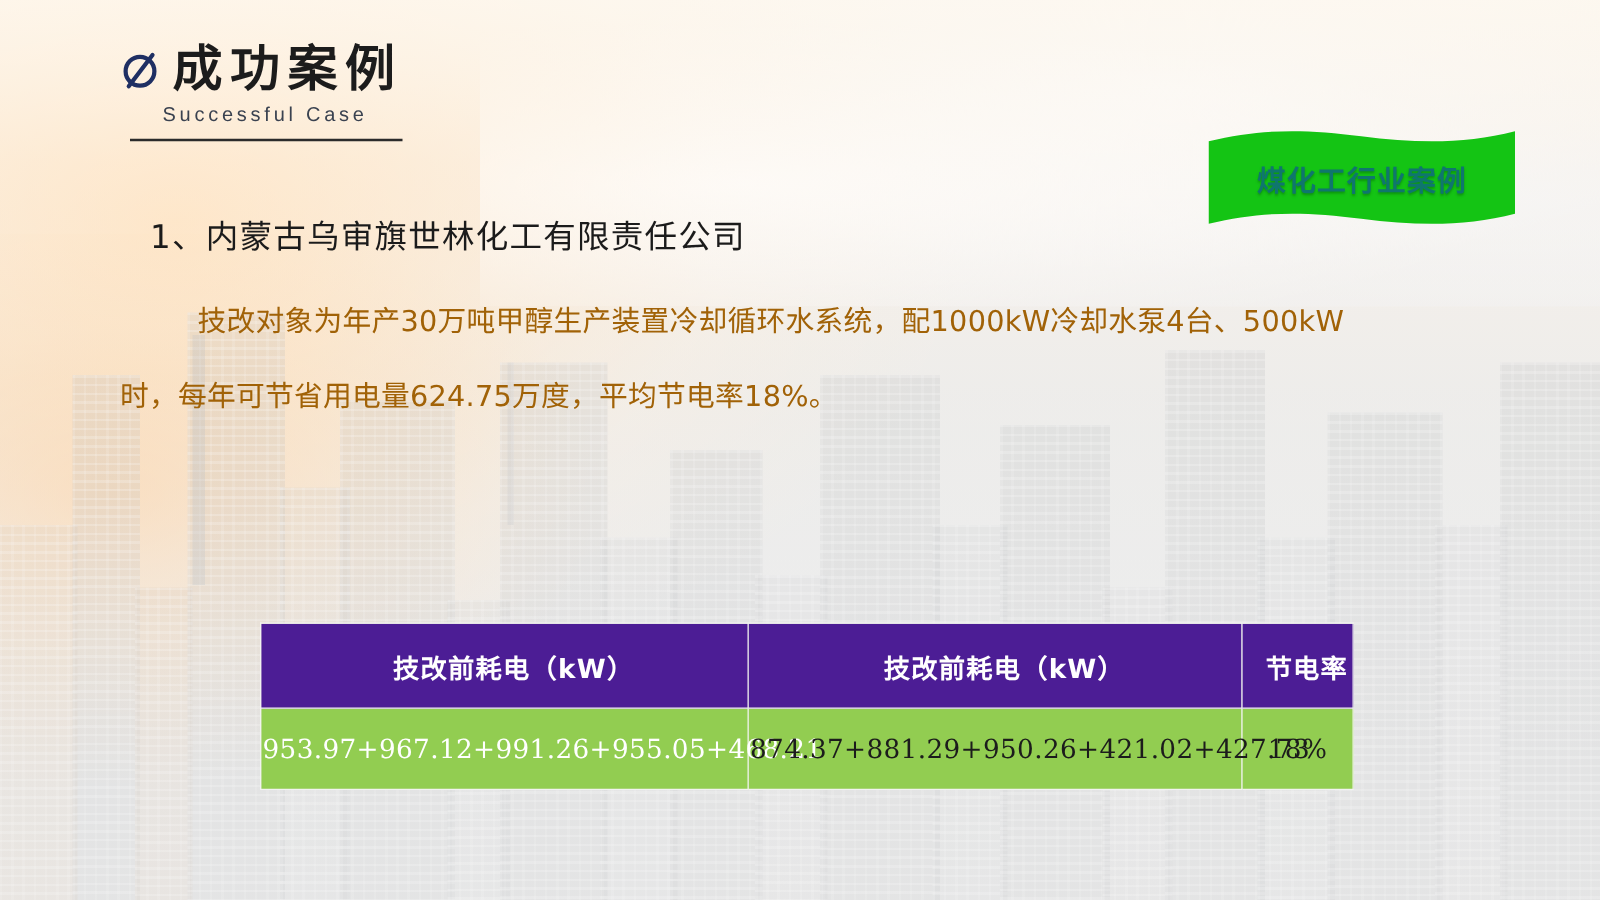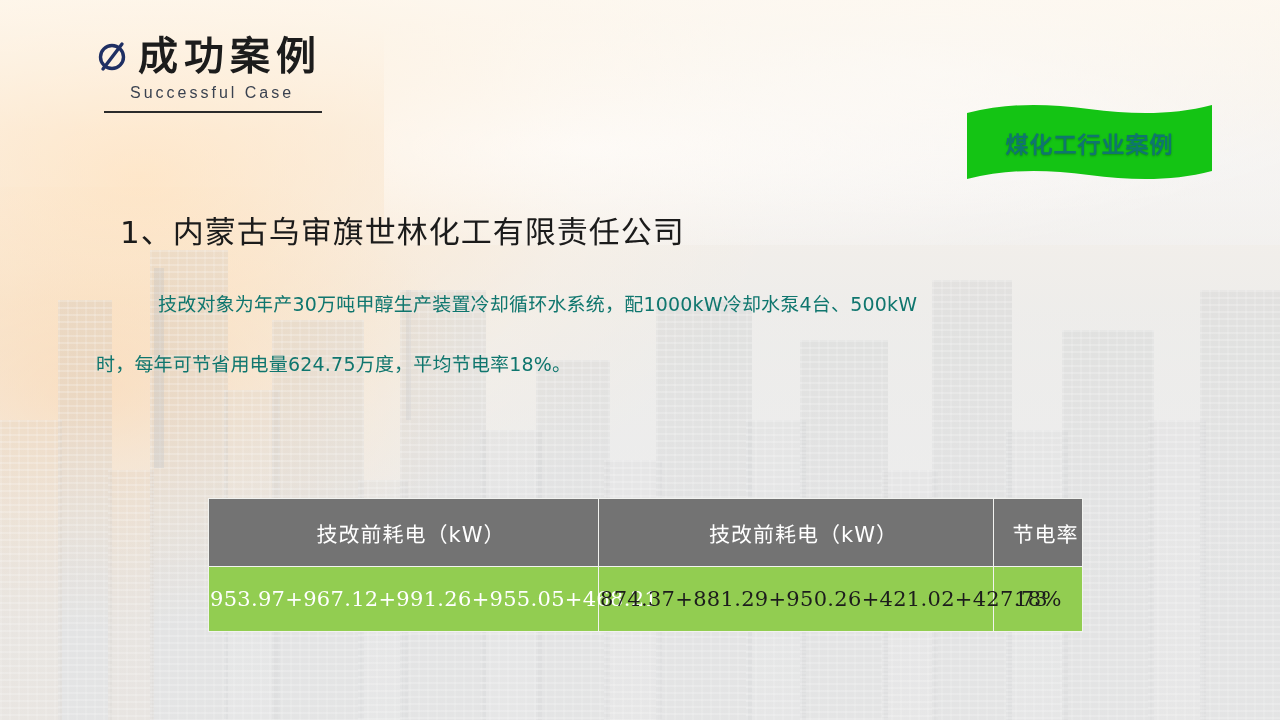--- a/index.html
+++ b/index.html
@@ -85,42 +85,42 @@
     font-family:"DejaVu Sans","Liberation Sans",sans-serif;
     font-size:23px;font-weight:700;color:#0f766e;letter-spacing:1px;
     text-shadow:0 1px 2px rgba(0,60,0,.35);
     white-space:nowrap;pointer-events:none;
   }
 
   
   .body-copy{position:absolute;left:96px;top:172px;width:1100px;}
   .case-title{
     font-family:"DejaVu Sans","Liberation Sans",sans-serif;
-    font-size:31px;color:#1b1b1b;letter-spacing:1px;padding-left:24px;
-    line-height:1.4;white-space:nowrap;margin-top:39px;
+    font-size:26px;color:#1b1b1b;letter-spacing:1px;padding-left:24px;
+    line-height:1.4;white-space:nowrap;
   }
   .para{margin-top:20px;}
   .para-line{
     font-family:"DejaVu Sans","Liberation Sans",sans-serif;
-    font-size:19px;color:#0f766e;line-height:60px;height:60px;
+    font-size:23px;color:#a16207;line-height:60px;height:60px;
     white-space:nowrap;letter-spacing:.2px;
   }
   .para-line.indent{padding-left:62px;}
 
   
   .table-wrap{position:absolute;left:208px;top:498px;width:874px;}
   table.data{border-collapse:collapse;width:100%;table-layout:fixed;}
   table.data th,table.data td{
     border:1px solid #f2f3f0;
     text-align:center;vertical-align:middle;
   }
   table.data th{
-    background:#737373;color:#ffffff;height:65px;
-    font-family:"DejaVu Sans","Liberation Sans",sans-serif;
-    font-size:21px;font-weight:400;letter-spacing:1px;padding-left:16px;
+    background:#4c1d95;color:#ffffff;height:65px;
+    font-family:"DejaVu Sans","Liberation Sans",sans-serif;
+    font-size:21px;font-weight:700;letter-spacing:1px;padding-left:16px;
   }
   table.data td{
     background:#92cd51;height:62px;
     font-family:"DejaVu Serif","Liberation Serif",serif;
     font-size:21px;letter-spacing:.3px;
   }
   td.cell-white{color:#ffffff;}
   td.cell-dark{color:#1c1c1c;}
   col.c1{width:390px;}
   col.c2{width:395px;}

